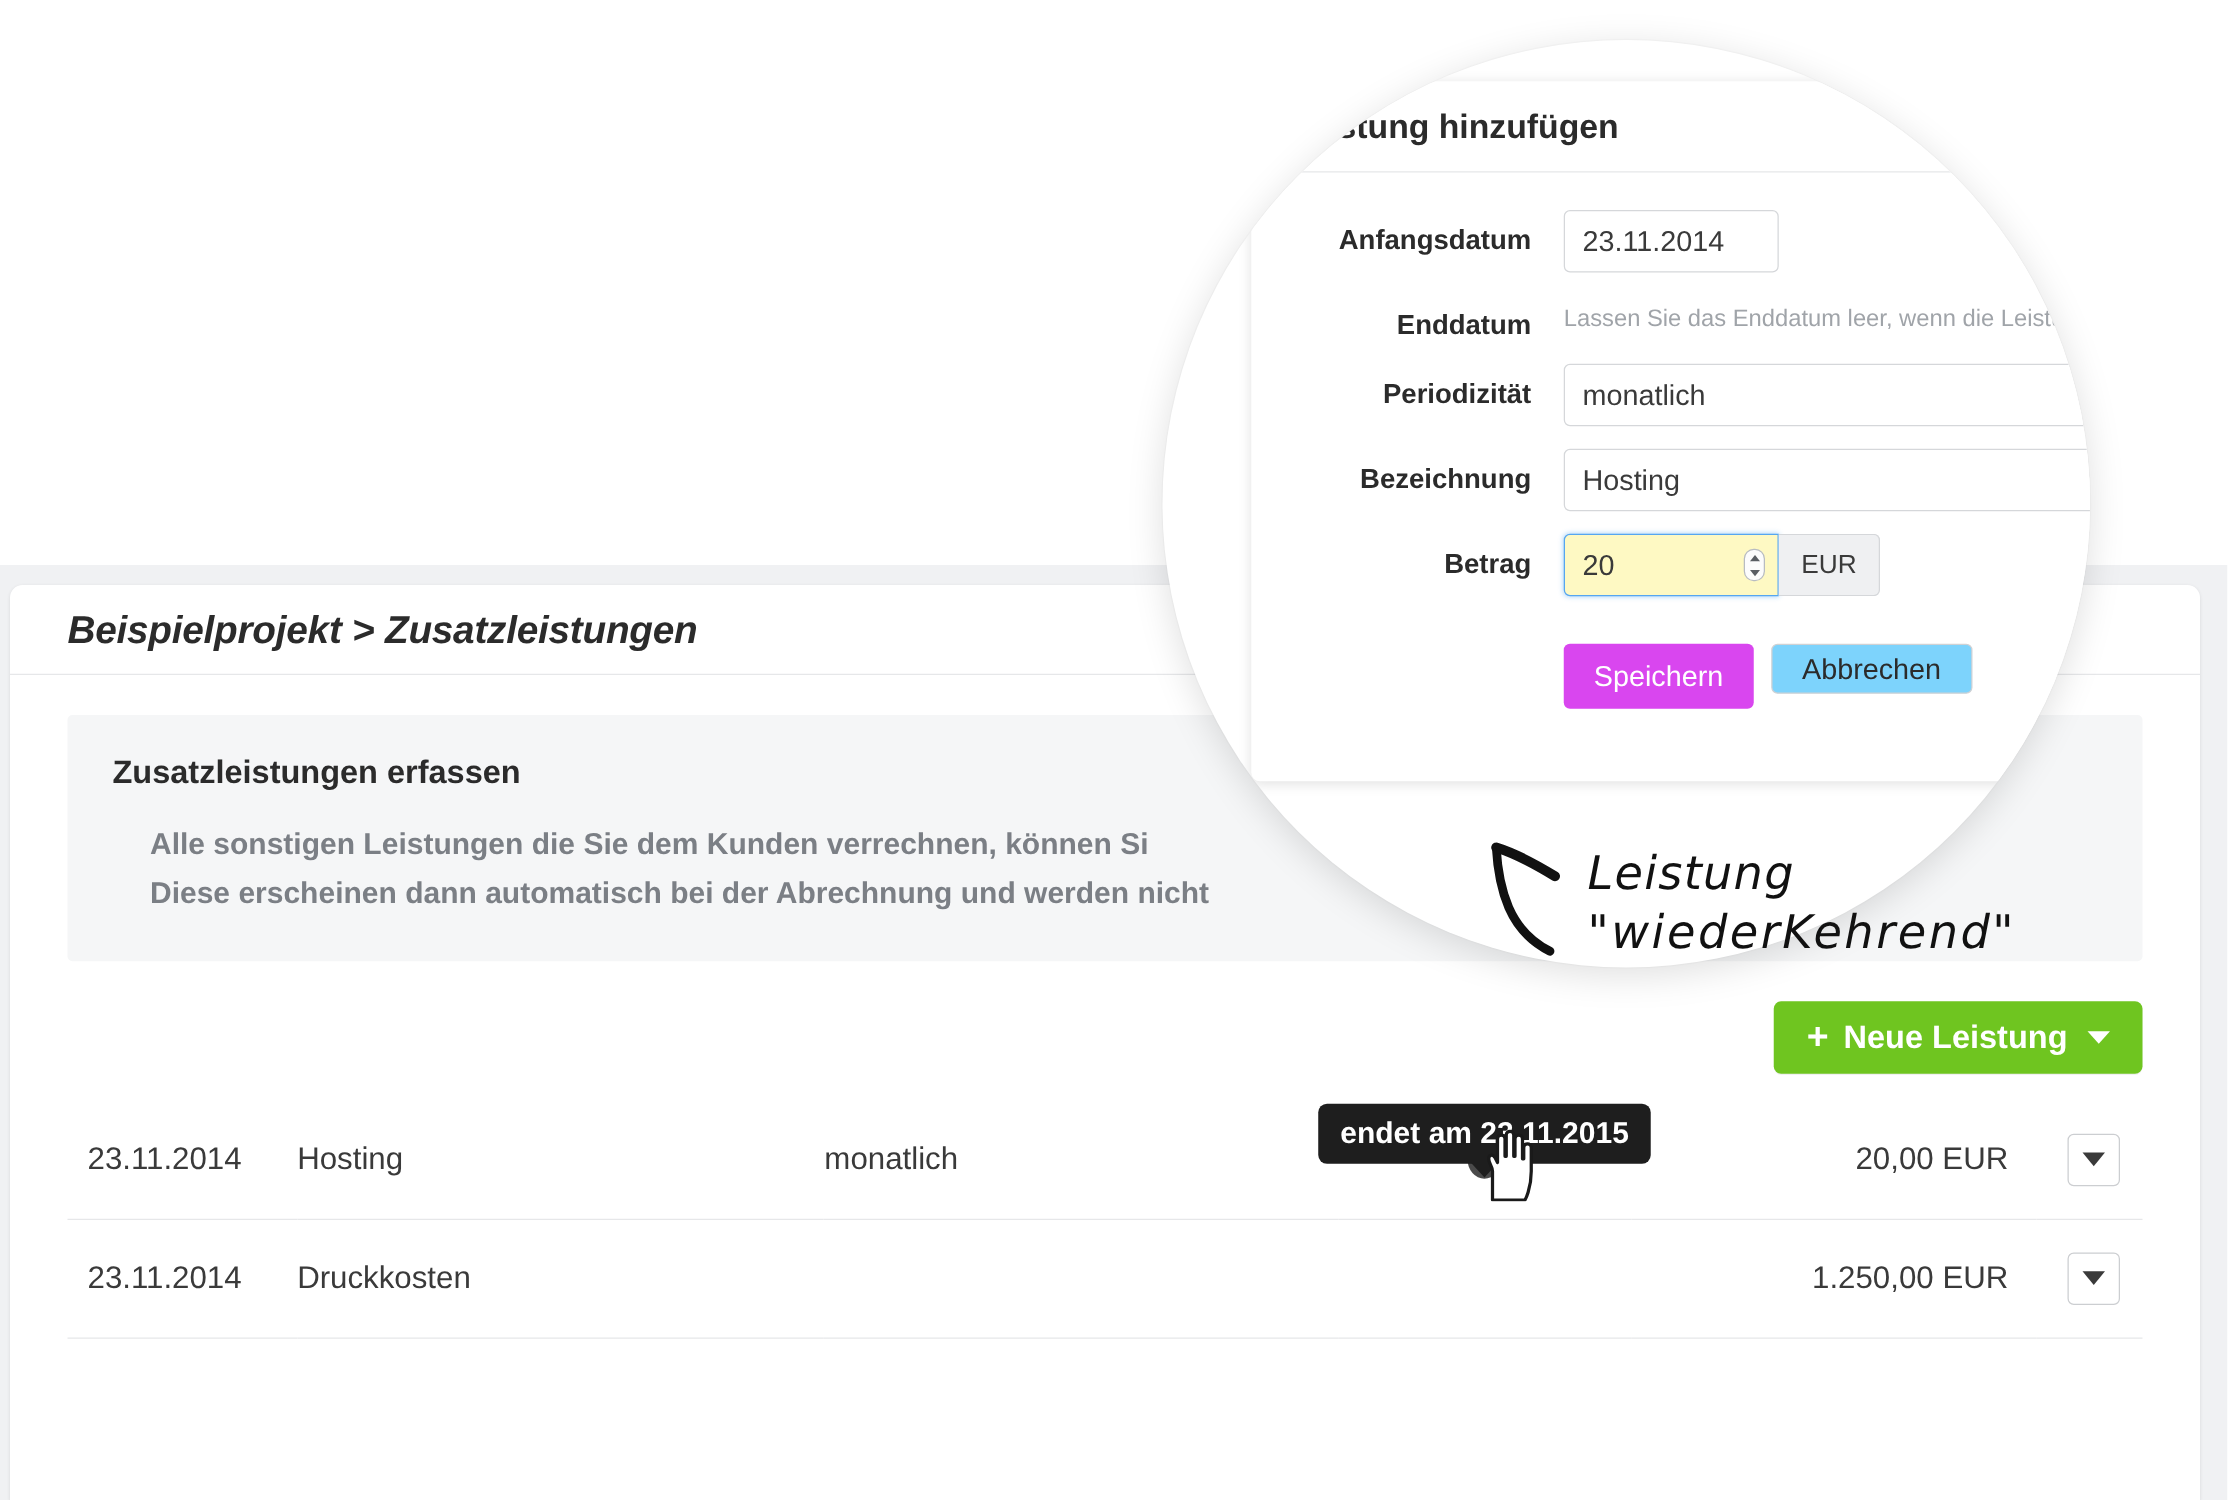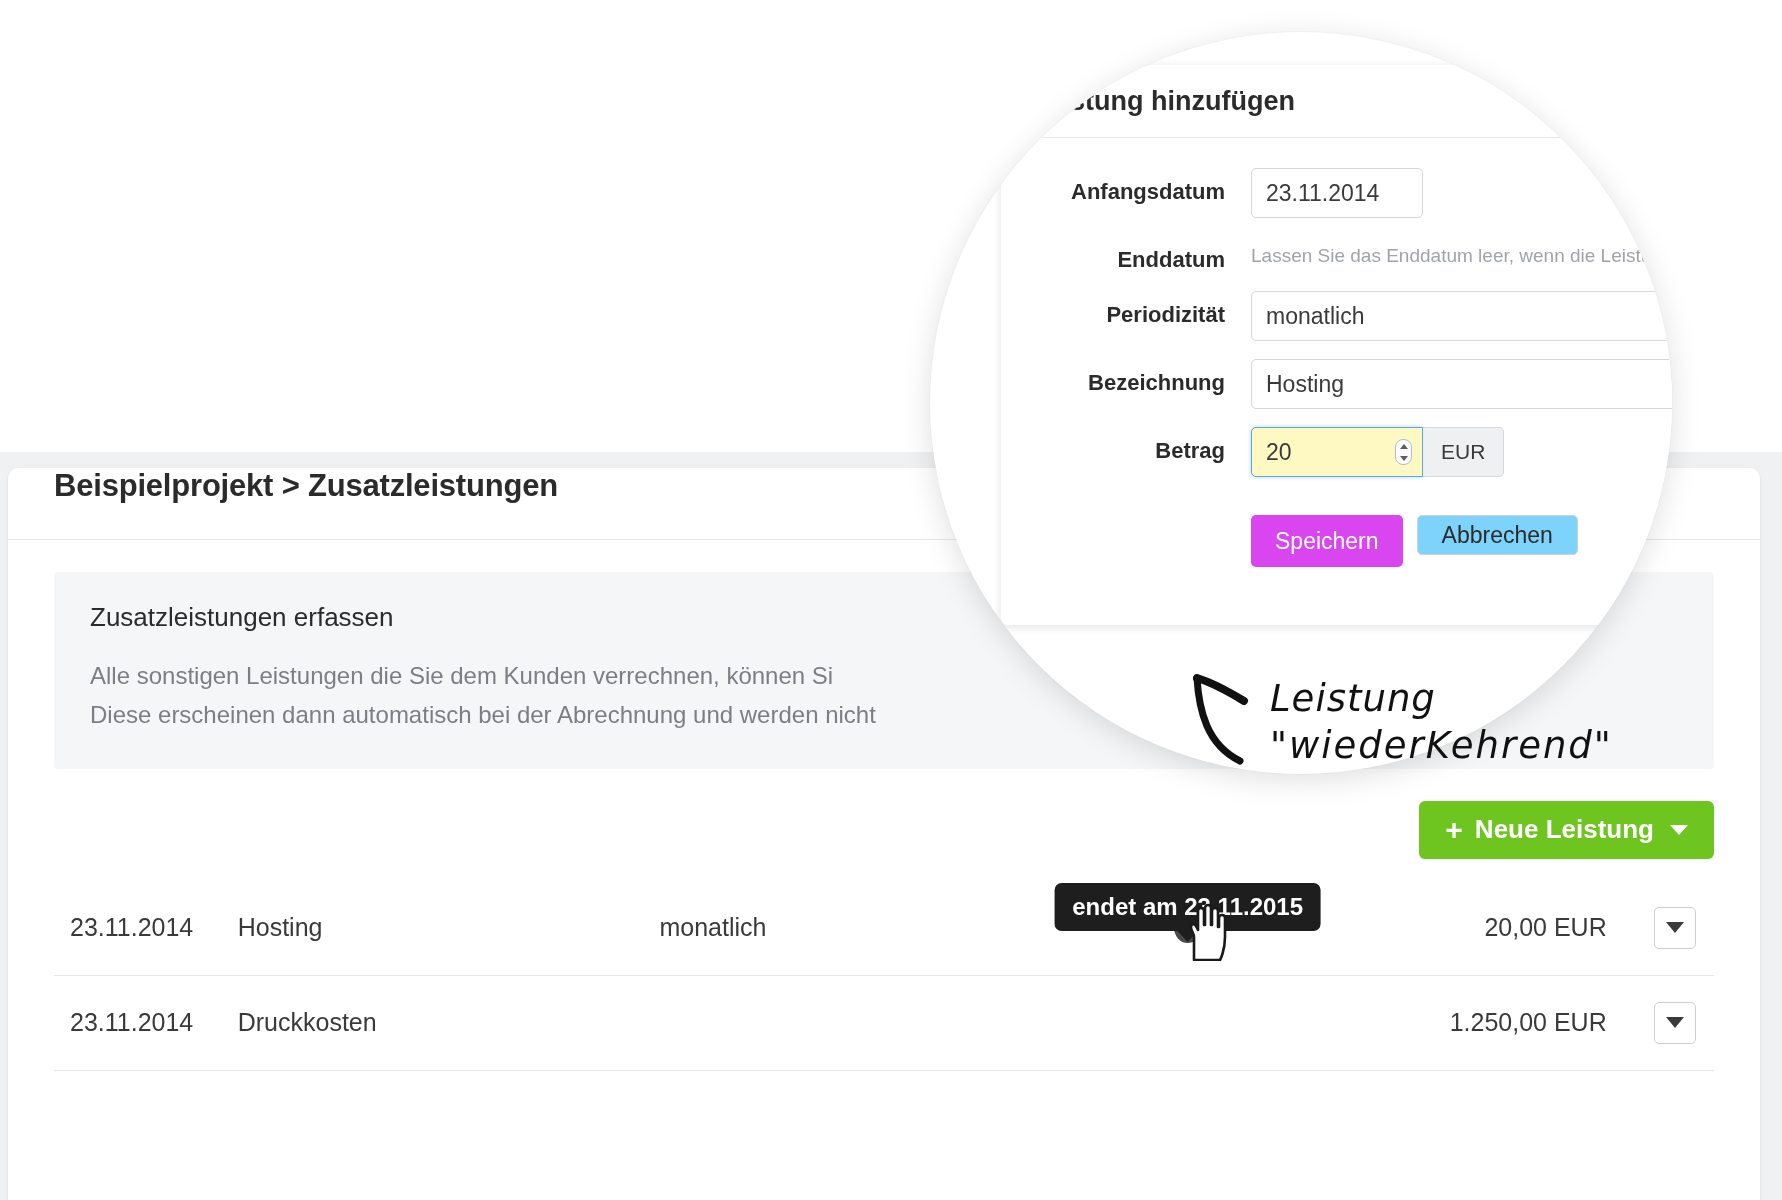--- a/index.html
+++ b/index.html
@@ -19,38 +19,39 @@
 
   
   .main-card {
     position: absolute; left: 8px; top: 468px; width: 1752px; height: 732px;
     background: #ffffff;
     border-radius: 10px 10px 0 0;
     box-shadow: 0 1px 3px rgba(0,0,0,.10);
     overflow: hidden;
   }
   .card-header {
-    height: 72px; padding: 0 46px; display: flex; align-items: flex-start;
+    height: 72px; padding: 0 46px; display: flex; align-items: center;
     border-bottom: 1px solid #e6e7e9;
+    font-style: italic;
   }
   .card-header h1 {
     font-size: 31px; font-weight: bold; color: #2b2b2b; letter-spacing: -0.2px;
   }
   .card-body { padding: 32px 46px 0 46px; }
 
   
   .info-panel {
     background: #f5f6f7; border-radius: 4px;
     padding: 30px 36px 34px 36px;
   }
   .info-panel h2 {
-    font-size: 26px; font-weight: normal; color: #2b2b2b; margin-bottom: 24px;
+    font-size: 26px; font-weight: bold; color: #2b2b2b; margin-bottom: 24px;
   }
   .info-panel p {
-    font-size: 24px; color: #7b7f85; line-height: 1.62; font-weight: 400;
+    font-size: 24px; color: #7b7f85; line-height: 1.62; font-weight: 700; margin-left: 30px;
   }
 
   
   .toolbar { display: flex; justify-content: flex-end; padding: 32px 0 10px 0; }
   .btn-new {
     background: #6fc520; color: #fff; border: none; border-radius: 6px;
     font-size: 26px; font-weight: bold; font-family: "Liberation Sans", sans-serif;
     padding: 0 26px; height: 58px;
     display: inline-flex; align-items: center; gap: 12px;
     box-shadow: 0 1px 0 rgba(0,0,0,.06);

